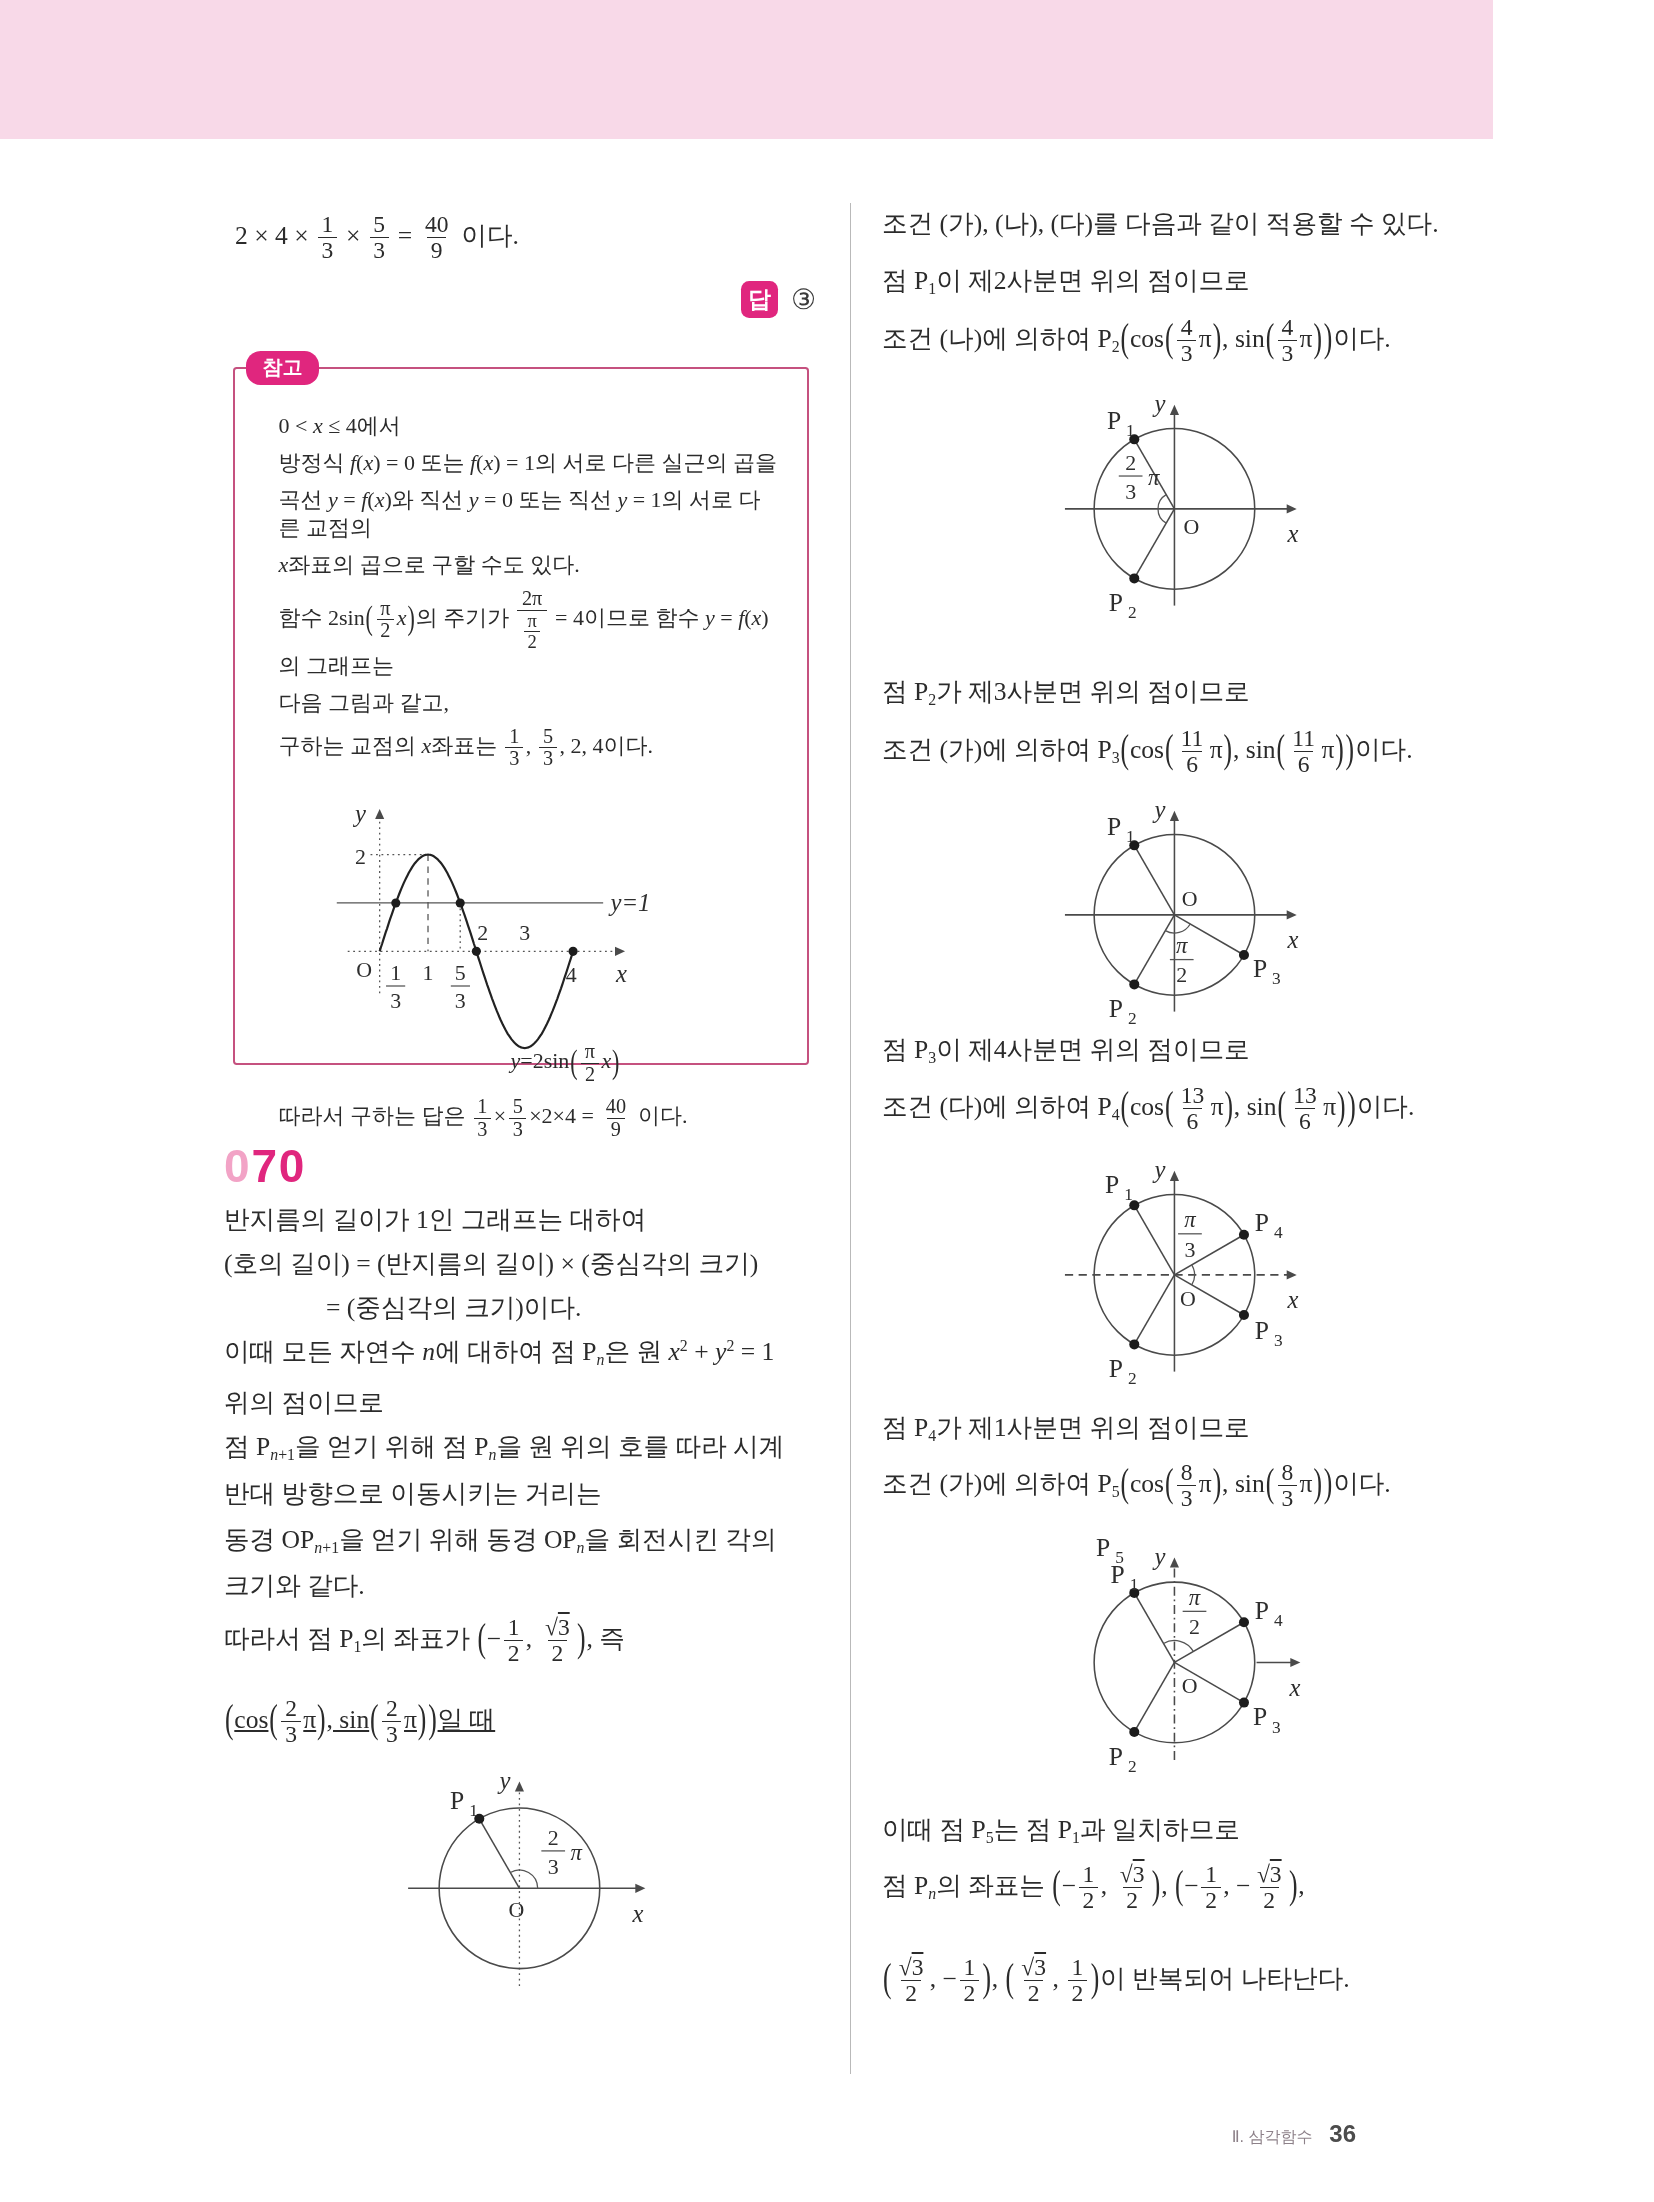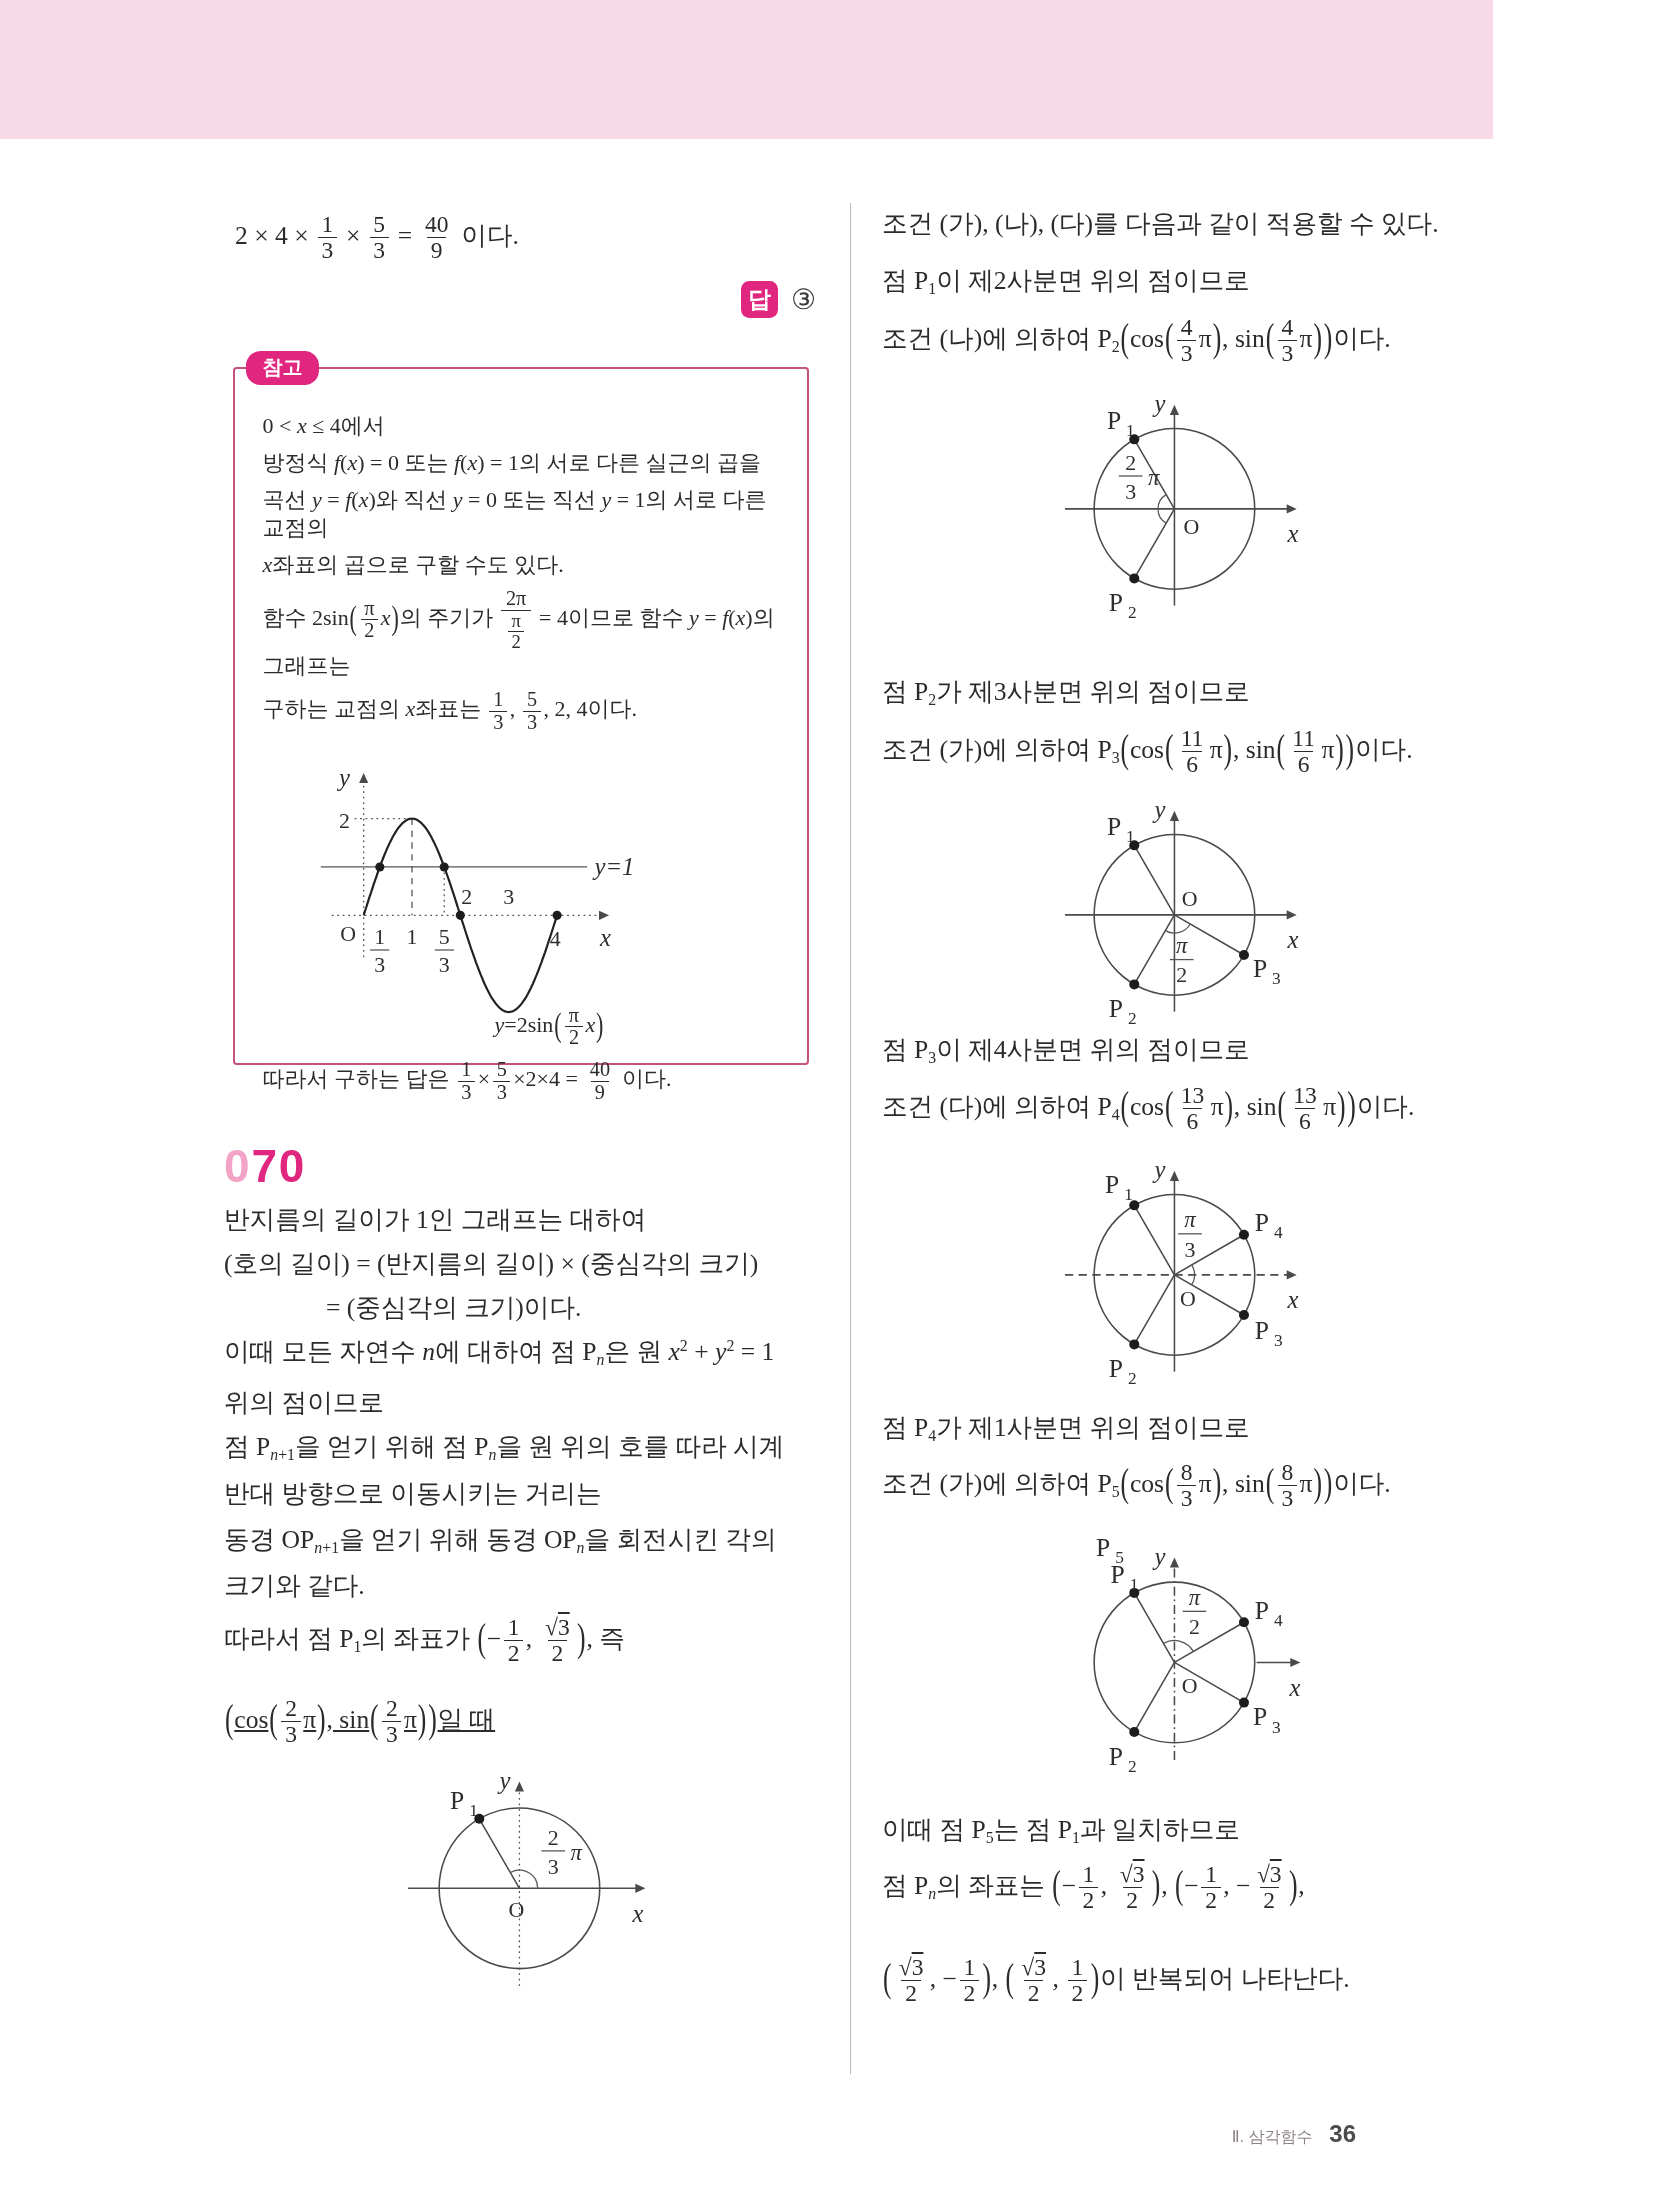--- a/index.html
+++ b/index.html
@@ -23,21 +23,21 @@
   
   .ansrow{display:flex;justify-content:flex-end;align-items:center;gap:12.8px;}
   .ansbadge{width:37px;height:37px;border-radius:8.2px;color:#fff;font-weight:bold;
             font-family:"Liberation Sans",sans-serif;font-size:23px;display:flex;
             align-items:center;justify-content:center;}
   .ansval{font-size:28px;color:#3a3a3a;}
   
   .notebox{position:absolute;border:2.3px solid #c5517f;border-radius:3.7px;background:#fff;}
   .notetag{position:absolute;top:-18.3px;left:11px;color:#fff;font-family:"Liberation Sans",sans-serif;
            font-weight:bold;font-size:20px;padding:3.7px 16.4px;border-radius:14.6px;}
-  .noteinner{padding:35px 25.6px 9.1px 27.4px;}
+  .noteinner{padding:35px 25.6px 9.1px 27.4px;margin-left:16px;}
   .graph-wrap{position:relative;width:429px;margin:3.7px 0 0 24px;}
   .curvelabel{position:absolute;font-size:22px;}
   
   .probnum{font-family:"Liberation Sans",sans-serif;font-weight:bold;font-size:46px;letter-spacing:1.8px;}
   .probnum::first-letter{color:#f2a3c6;}
   
   .diag text{font-family:"Liberation Serif","DejaVu Serif",serif;fill:#2e2e2e;}
   .dvar{font-style:italic;font-size:27px;}
   .dnum{font-size:24px;}
   .dpi{font-style:italic;font-size:25px;}
@@ -88,20 +88,21 @@
         <div class="nline">함수 2sin<span class="bigp">(</span><span class="frac">
               <span class="num">π</span>
               <span class="den">2</span>
             </span><i>x</i><span class="bigp">)</span>의 주기가 <span class="frac">
               <span class="num">2π</span>
               <span class="den"><span class="frac">
                   <span class="num">π</span>
                   <span class="den">2</span>
                 </span></span>
             </span> = 4이므로 함수 <i>y</i> = <i>f</i>(<i>x</i>)의 그래프는</div>
+        <div class="nline">다음 그림과 같고,</div>
         <div class="nline">구하는 교점의 <i>x</i>좌표는 <span class="frac">
               <span class="num">1</span>
               <span class="den">3</span>
             </span>, <span class="frac">
               <span class="num">5</span>
               <span class="den">3</span>
             </span>, 2, 4이다.</div>
 
         <div class="graph-wrap">
           <svg class="diag" width="429" height="312" viewBox="0 0 470 342">

